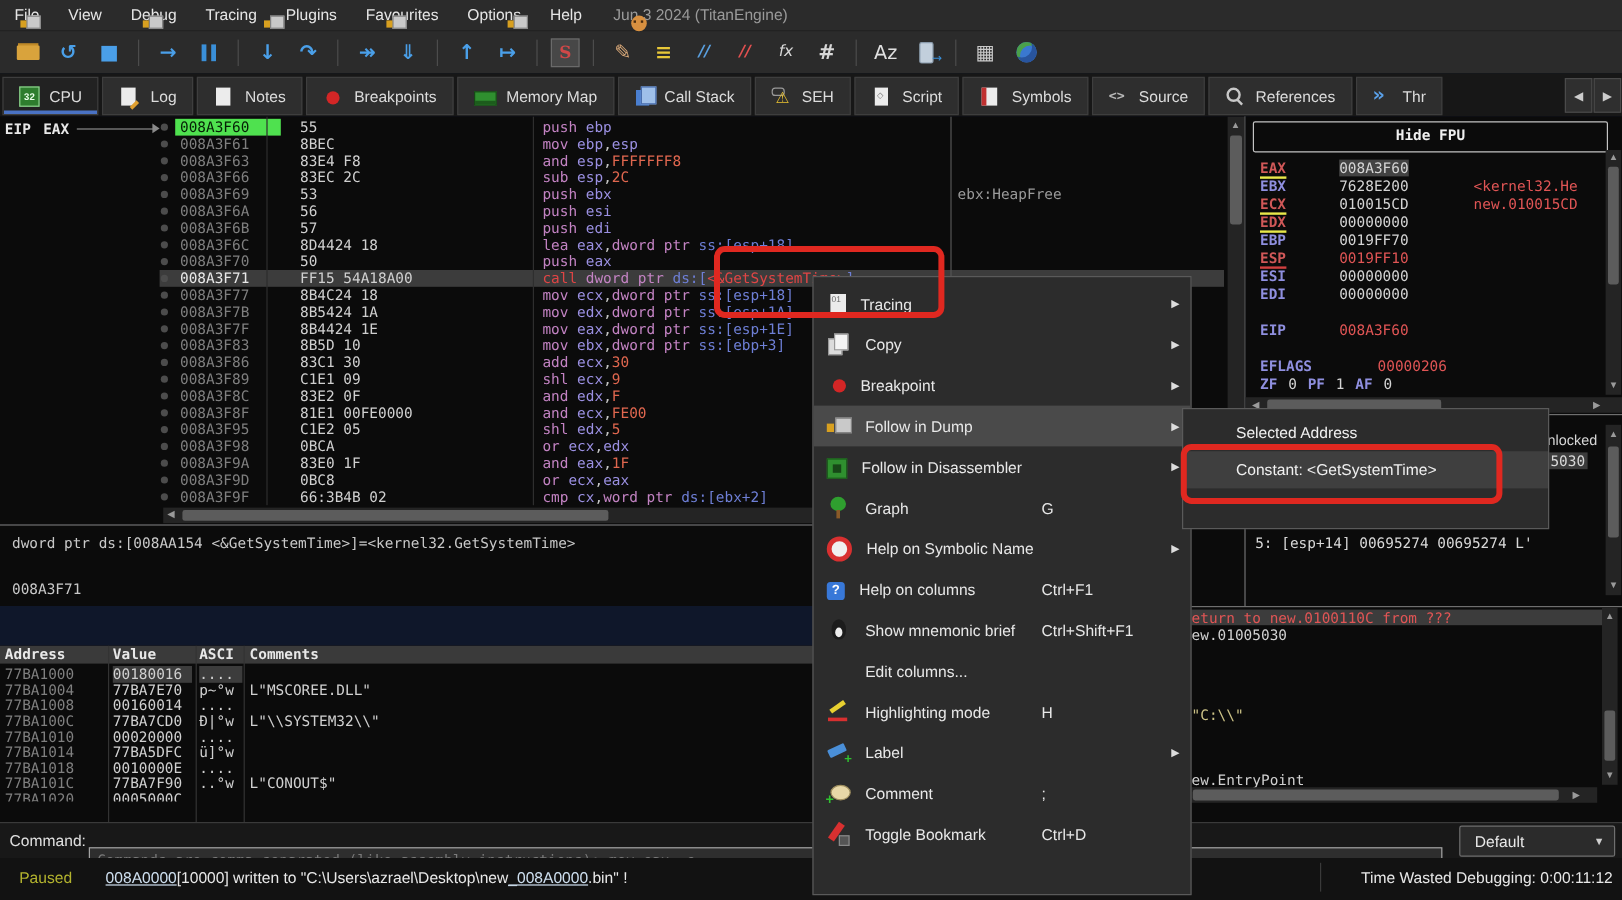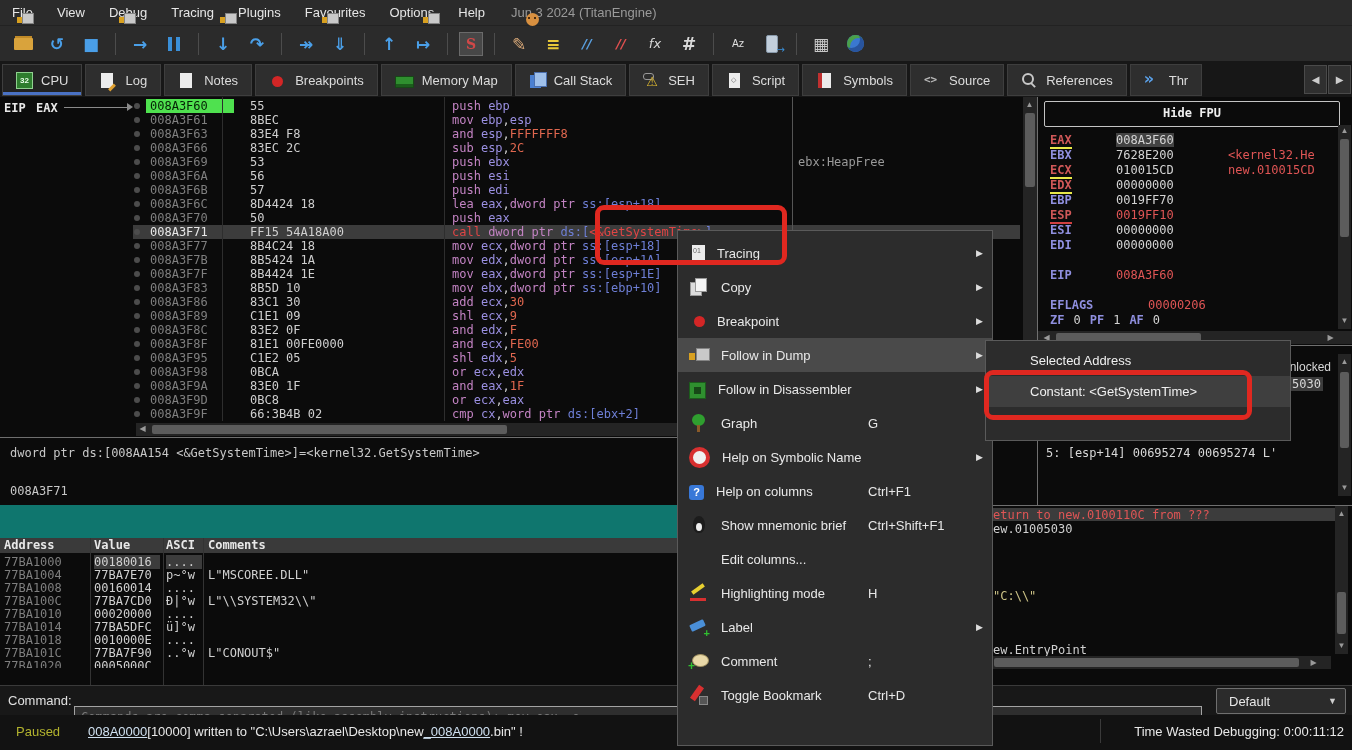--- a/index.html
+++ b/index.html
@@ -1,16 +1,16 @@
 <!DOCTYPE html>
 <html><head>
 <meta charset="utf-8">
 <style>
   html,body{margin:0;padding:0;background:#000;}
-  #app{position:relative;width:1352px;height:750px;background:#0f766e;overflow:hidden;
+  #app{position:relative;width:1352px;height:750px;background:#0f172a;overflow:hidden;
        font-family:"Liberation Sans",sans-serif;-webkit-font-smoothing:none;}
 
   
   .menubar{position:absolute;left:0;top:0;width:1352px;height:25px;background:#2b2b2b;
            display:flex;align-items:center;color:#e6e6e6;font-size:13px;}
   .mitem{padding:0 12px;cursor:default;}
   .version{margin-left:14px;color:#9a9a9a;}
   .toolbar{position:absolute;left:0;top:25px;width:1352px;height:36px;background:#2b2b2b;
            border-top:1px solid #222;display:flex;align-items:center;padding-left:6px;box-sizing:border-box;}
   .tbtn{width:26px;height:26px;margin:0 4px;display:flex;align-items:center;justify-content:center;
@@ -241,21 +241,21 @@
       <span class="tsep"></span>
       <span class="tbtn tb-sbox">S</span>
       <span class="tsep"></span>
       <span class="tbtn" style="color: rgb(216, 168, 120);">✎</span>
       <span class="tbtn" style="color: rgb(232, 200, 56); font-weight: bold;">≡</span>
       <span class="tbtn" style="color: rgb(90, 160, 224); font-weight: bold; font-style: italic; font-size: 13px;">//</span>
       <span class="tbtn" style="color: rgb(224, 80, 80); font-weight: bold; font-style: italic; font-size: 13px;">//</span>
       <span class="tbtn" style="color: rgb(216, 216, 216); font-style: italic; font-size: 13px;">fx</span>
       <span class="tbtn" style="color: rgb(216, 216, 216); font-weight: bold;">#</span>
       <span class="tsep"></span>
-      <span class="tbtn" style="color: rgb(224, 224, 224); font-size: 10px;">Az</span>
+      <span class="tbtn" style="color: rgb(224, 224, 224); font-size: 16px;">Az</span>
       <span class="tbtn tb-phone"></span>
       <span class="tsep"></span>
       <span class="tbtn" style="color: rgb(200, 200, 200);">▦</span>
       <span class="tbtn tb-globe"></span>
     </div>
 
   <div class="tabbar" id="tabbar">
       <div class="tab active">
         <span class="ic ic-cpu"></span>
         <span class="tlabel">CPU</span>
@@ -322,21 +322,21 @@
         <div class="drow" style="top: 44px;"><span class="bp-dot"></span><span class="daddr">008A3F66</span><span class="dbytes">83EC 2C</span><span class="dinstr"><span class="sg-mn">sub</span><span class="sg-t"> </span><span class="sg-reg">esp</span><span class="sg-t">,</span><span class="sg-num">2C</span></span></div>
         <div class="drow" style="top: 58px;"><span class="bp-dot"></span><span class="daddr">008A3F69</span><span class="dbytes">53</span><span class="dinstr"><span class="sg-mn">push</span><span class="sg-t"> </span><span class="sg-reg">ebx</span></span><span class="dcomment">ebx:HeapFree</span></div>
         <div class="drow" style="top: 72px;"><span class="bp-dot"></span><span class="daddr">008A3F6A</span><span class="dbytes">56</span><span class="dinstr"><span class="sg-mn">push</span><span class="sg-t"> </span><span class="sg-reg">esi</span></span></div>
         <div class="drow" style="top: 86px;"><span class="bp-dot"></span><span class="daddr">008A3F6B</span><span class="dbytes">57</span><span class="dinstr"><span class="sg-mn">push</span><span class="sg-t"> </span><span class="sg-reg">edi</span></span></div>
         <div class="drow" style="top: 100px;"><span class="bp-dot"></span><span class="daddr">008A3F6C</span><span class="dbytes">8D4424 18</span><span class="dinstr"><span class="sg-mn">lea</span><span class="sg-t"> </span><span class="sg-reg">eax</span><span class="sg-t">,</span><span class="sg-mn">dword ptr </span><span class="sg-mem">ss:[esp+18]</span></span></div>
         <div class="drow" style="top: 114px;"><span class="bp-dot"></span><span class="daddr">008A3F70</span><span class="dbytes">50</span><span class="dinstr"><span class="sg-mn">push</span><span class="sg-t"> </span><span class="sg-reg">eax</span></span></div>
         <div class="drow" style="top: 128px;"><div class="drow-sel"></div><span class="bp-dot"></span><span class="daddr sel">008A3F71</span><span class="dbytes">FF15 54A18A00</span><span class="dinstr"><span class="sg-call">call</span><span class="sg-t"> </span><span class="sg-mn">dword ptr </span><span class="sg-mem">ds:[</span><span class="sg-sym">&lt;&amp;GetSystemTime&gt;</span><span class="sg-mem">]</span></span></div>
         <div class="drow" style="top: 142px;"><span class="bp-dot"></span><span class="daddr">008A3F77</span><span class="dbytes">8B4C24 18</span><span class="dinstr"><span class="sg-mn">mov</span><span class="sg-t"> </span><span class="sg-reg">ecx</span><span class="sg-t">,</span><span class="sg-mn">dword ptr </span><span class="sg-mem">ss:[esp+18]</span></span></div>
         <div class="drow" style="top: 156px;"><span class="bp-dot"></span><span class="daddr">008A3F7B</span><span class="dbytes">8B5424 1A</span><span class="dinstr"><span class="sg-mn">mov</span><span class="sg-t"> </span><span class="sg-reg">edx</span><span class="sg-t">,</span><span class="sg-mn">dword ptr </span><span class="sg-mem">ss:[esp+1A]</span></span></div>
         <div class="drow" style="top: 170px;"><span class="bp-dot"></span><span class="daddr">008A3F7F</span><span class="dbytes">8B4424 1E</span><span class="dinstr"><span class="sg-mn">mov</span><span class="sg-t"> </span><span class="sg-reg">eax</span><span class="sg-t">,</span><span class="sg-mn">dword ptr </span><span class="sg-mem">ss:[esp+1E]</span></span></div>
-        <div class="drow" style="top: 184px;"><span class="bp-dot"></span><span class="daddr">008A3F83</span><span class="dbytes">8B5D 10</span><span class="dinstr"><span class="sg-mn">mov</span><span class="sg-t"> </span><span class="sg-reg">ebx</span><span class="sg-t">,</span><span class="sg-mn">dword ptr </span><span class="sg-mem">ss:[ebp+10]</span></span></div>
+        <div class="drow" style="top: 184px;"><span class="bp-dot"></span><span class="daddr">008A3F83</span><span class="dbytes">8B5D 10</span><span class="dinstr"><span class="sg-mn">mov</span><span class="sg-t"> </span><span class="sg-reg">ebx</span><span class="sg-t">,</span><span class="sg-mn">dword ptr </span><span class="sg-mem">ss:[ebp+3]</span></span></div>
         <div class="drow" style="top: 198px;"><span class="bp-dot"></span><span class="daddr">008A3F86</span><span class="dbytes">83C1 30</span><span class="dinstr"><span class="sg-mn">add</span><span class="sg-t"> </span><span class="sg-reg">ecx</span><span class="sg-t">,</span><span class="sg-num">30</span></span></div>
         <div class="drow" style="top: 212px;"><span class="bp-dot"></span><span class="daddr">008A3F89</span><span class="dbytes">C1E1 09</span><span class="dinstr"><span class="sg-mn">shl</span><span class="sg-t"> </span><span class="sg-reg">ecx</span><span class="sg-t">,</span><span class="sg-num">9</span></span></div>
         <div class="drow" style="top: 226px;"><span class="bp-dot"></span><span class="daddr">008A3F8C</span><span class="dbytes">83E2 0F</span><span class="dinstr"><span class="sg-mn">and</span><span class="sg-t"> </span><span class="sg-reg">edx</span><span class="sg-t">,</span><span class="sg-num">F</span></span></div>
         <div class="drow" style="top: 240px;"><span class="bp-dot"></span><span class="daddr">008A3F8F</span><span class="dbytes">81E1 00FE0000</span><span class="dinstr"><span class="sg-mn">and</span><span class="sg-t"> </span><span class="sg-reg">ecx</span><span class="sg-t">,</span><span class="sg-num">FE00</span></span></div>
         <div class="drow" style="top: 254px;"><span class="bp-dot"></span><span class="daddr">008A3F95</span><span class="dbytes">C1E2 05</span><span class="dinstr"><span class="sg-mn">shl</span><span class="sg-t"> </span><span class="sg-reg">edx</span><span class="sg-t">,</span><span class="sg-num">5</span></span></div>
         <div class="drow" style="top: 268px;"><span class="bp-dot"></span><span class="daddr">008A3F98</span><span class="dbytes">0BCA</span><span class="dinstr"><span class="sg-mn">or</span><span class="sg-t"> </span><span class="sg-reg">ecx</span><span class="sg-t">,</span><span class="sg-reg">edx</span></span></div>
         <div class="drow" style="top: 282px;"><span class="bp-dot"></span><span class="daddr">008A3F9A</span><span class="dbytes">83E0 1F</span><span class="dinstr"><span class="sg-mn">and</span><span class="sg-t"> </span><span class="sg-reg">eax</span><span class="sg-t">,</span><span class="sg-num">1F</span></span></div>
         <div class="drow" style="top: 296px;"><span class="bp-dot"></span><span class="daddr">008A3F9D</span><span class="dbytes">0BC8</span><span class="dinstr"><span class="sg-mn">or</span><span class="sg-t"> </span><span class="sg-reg">ecx</span><span class="sg-t">,</span><span class="sg-reg">eax</span></span></div>
         <div class="drow" style="top: 310px;"><span class="bp-dot"></span><span class="daddr">008A3F9F</span><span class="dbytes">66:3B4B 02</span><span class="dinstr"><span class="sg-mn">cmp</span><span class="sg-t"> </span><span class="sg-reg">cx</span><span class="sg-t">,</span><span class="sg-mn">word ptr </span><span class="sg-mem">ds:[ebx+2]</span></span></div>
       </div>

